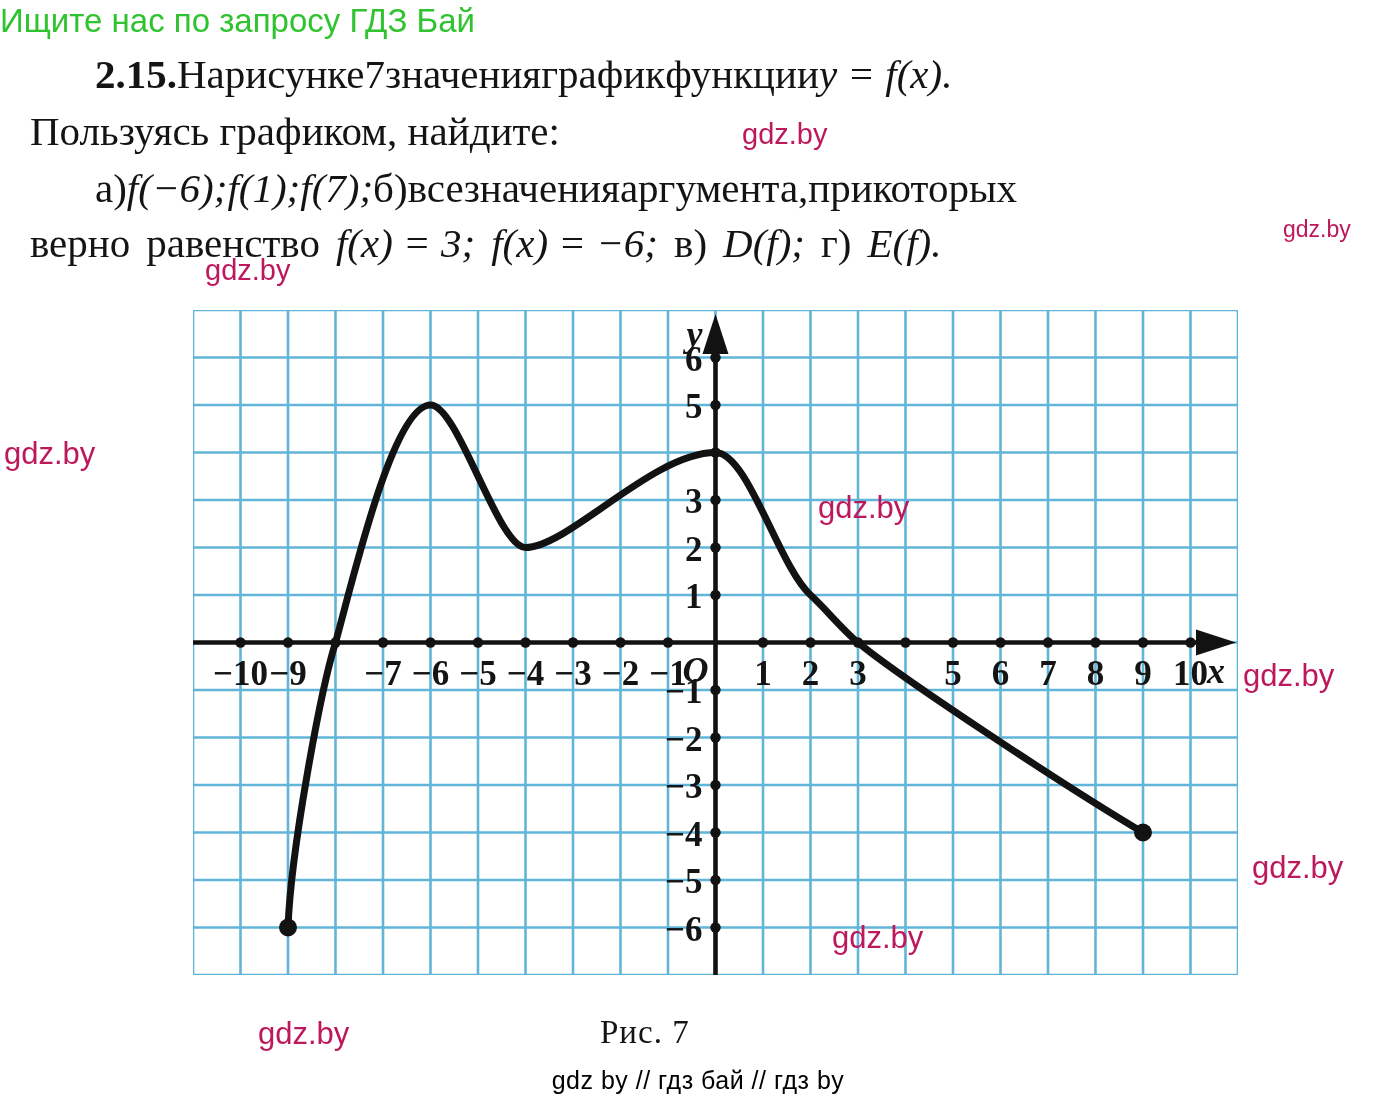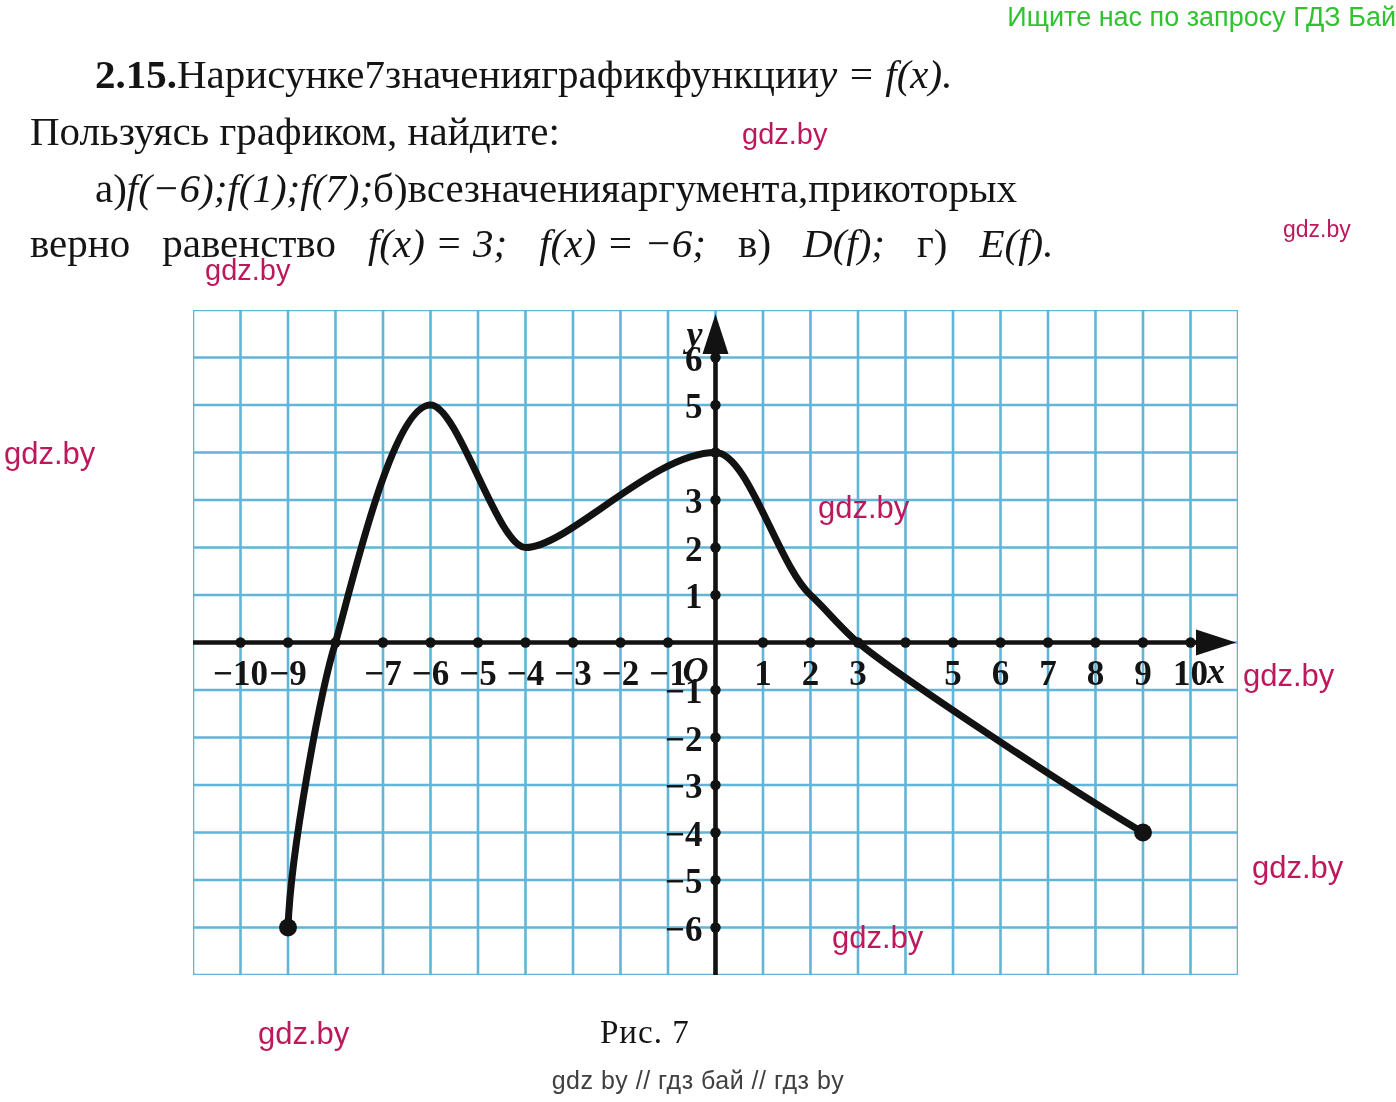--- a/index.html
+++ b/index.html
@@ -1,32 +1,32 @@
 <!DOCTYPE html>
 <html><head>
 <meta charset="utf-8">
 <style>
   html,body{margin:0;padding:0;}
   body{
     width:1396px;height:1102px;position:relative;background:#ffffff;
     font-family:"Liberation Serif",serif;color:#141414;overflow:hidden;
   }
   .promo{
-    position:absolute;left:0;top:2px;width:100%;text-align:right;
-    font-family:"Liberation Sans",sans-serif;font-size:27px;font-weight:500;
+    position:absolute;left:0;top:2px;width:100%;text-align:left;
+    font-family:"Liberation Sans",sans-serif;font-size:33px;font-weight:500;
   }
   .problem-line{
     position:absolute;font:400 41px "Liberation Serif",serif;color:#141414;
     white-space:nowrap;
   }
   .jline{display:flex;justify-content:flex-start;}
   .l1{left:95px;top:50px;width:1262px;}
   .l2{left:30px;top:107px;}
   .l3{left:95px;top:164px;width:1262px;}
-  .l4{left:30px;top:219px;display:flex;gap:32px;}
+  .l4{left:30px;top:219px;display:flex;gap:16px;}
   .b{font-weight:700;}
   .m{font-style:italic;}
   .wm{
     position:absolute;font-family:"Liberation Sans",sans-serif;color:#be185d;
     white-space:nowrap;
   }
   .wm1{left:742px;top:118px;font-size:29px;}
   .wm2{left:1283px;top:216px;font-size:23px;}
   .wm3{left:205px;top:254px;font-size:29px;}
   .wm4{left:4px;top:436px;font-size:31px;}
@@ -218,13 +218,13 @@
     </svg>
 </div>
 
 <div class="wm wm5">gdz.by</div>
 <div class="wm wm6">gdz.by</div>
 <div class="wm wm7">gdz.by</div>
 <div class="wm wm8">gdz.by</div>
 <div class="wm wm9">gdz.by</div>
 
 <div class="caption">Рис. 7</div>
-<div class="footer" style="color: #404040;">gdz by  //  гдз бай  //  гдз by</div>
+<div class="footer" style="color: #000000;">gdz by  //  гдз бай  //  гдз by</div>
 
 </body></html>

